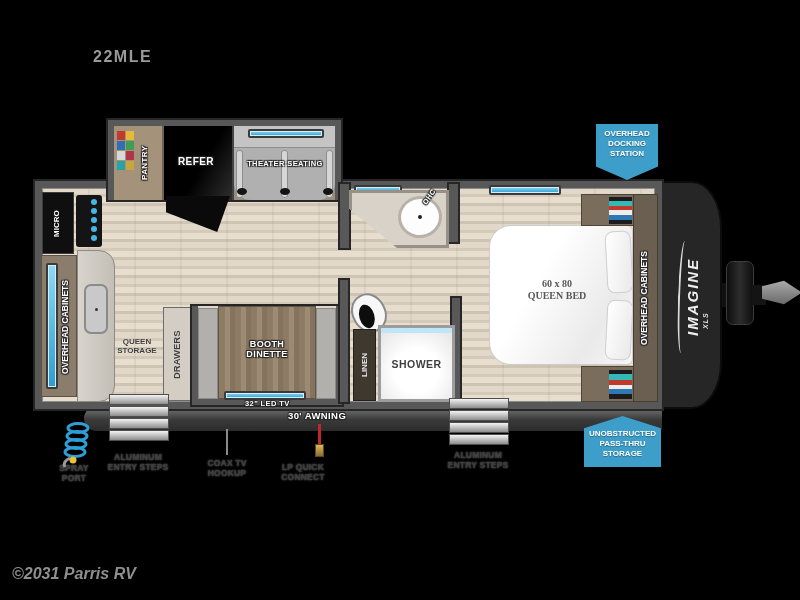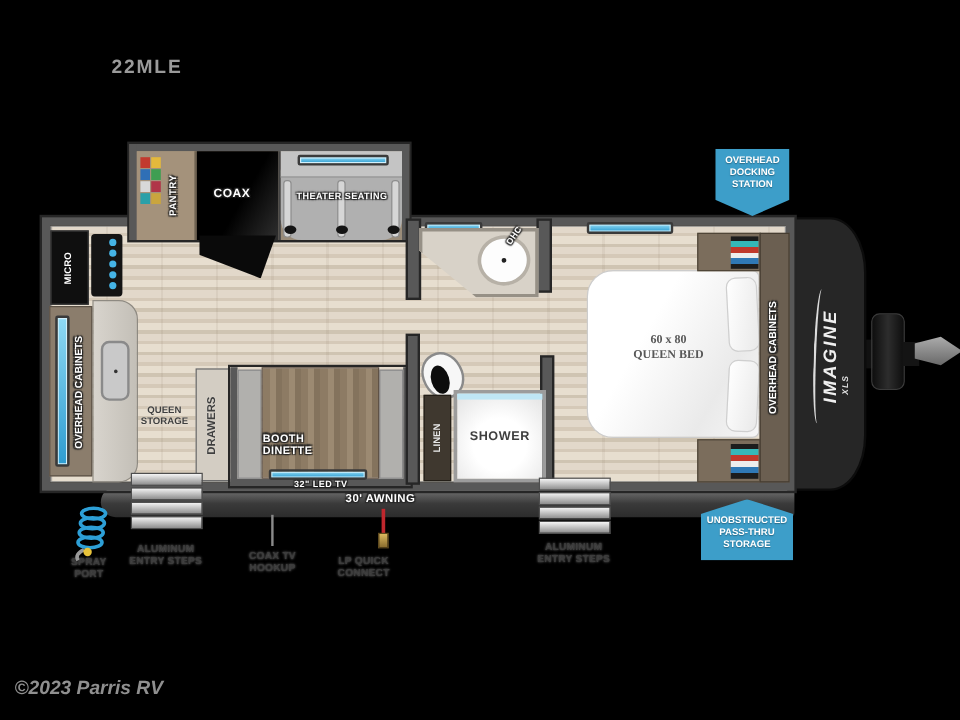--- a/index.html
+++ b/index.html
@@ -70,21 +70,21 @@
         <i style="position:static;width:8px;height:9px;background:#2f6fb6;"></i>
           <i style="position:static;width:8px;height:9px;background:#3f9e52;"></i>
         <i style="position:static;width:8px;height:9px;background:#d8d8d8;"></i>
           <i style="position:static;width:8px;height:9px;background:#b03548;"></i>
         <i style="position:static;width:8px;height:9px;background:#2aa0a8;"></i>
           <i style="position:static;width:8px;height:9px;background:#caa53e;"></i>
       </div>
       <div class="wlbl vtext" style="left:26px;top:4px;height:66px;font-size:8px;">PANTRY</div>
     </div>
     <div style="left:50px;top:0;width:70px;height:74px;background:linear-gradient(120deg,#000 55%,#2f2f2f);border-right:2px solid #444;">
-      <div class="wlbl" style="left:14px;top:30px;font-size:10px;">COAX</div>
+      <div class="wlbl" style="left:14px;top:30px;font-size:10px;">REFER</div>
     </div>
     <div style="left:120px;top:0;width:101px;height:74px;background:#b0b0b0;border-radius:17px;">
       <div style="left:0;top:0;width:101px;height:22px;background:#c4c4c4;border-bottom:1px solid #8d8d8d;"></div>
       <div class="win" style="left:14px;top:3px;width:76px;height:9px;"></div>
       <div style="left:2px;top:24px;width:7px;height:48px;background:#d6d6d6;border:1px solid #8d8d8d;border-radius:3px;"></div>
       <div style="left:47px;top:24px;width:7px;height:48px;background:#d6d6d6;border:1px solid #8d8d8d;border-radius:3px;"></div>
       <div style="left:92px;top:24px;width:7px;height:48px;background:#d6d6d6;border:1px solid #8d8d8d;border-radius:3px;"></div>
       <span style="left:3px;top:62px;width:10px;height:7px;background:#141414;border-radius:50%;"></span>
       <span style="left:46px;top:62px;width:10px;height:7px;background:#141414;border-radius:50%;"></span>
       <span style="left:89px;top:62px;width:10px;height:7px;background:#141414;border-radius:50%;"></span>
@@ -125,21 +125,21 @@
     <div class="vtext klbl" style="left:8px;top:4px;height:86px;font-size:9.5px;position:absolute;">DRAWERS</div>
   </div>
 
   <div class="floor" style="left:192px;top:306px;width:150px;height:99px;border:6px solid #585858;border-top:none;
               box-shadow:0 0 0 2px #262626;z-index:3;">
     <div class="bench" style="left:0;top:2px;width:20px;height:91px;"></div>
     <div class="bench" style="left:118px;top:2px;width:20px;height:91px;"></div>
     <div style="left:20px;top:0;width:98px;height:93px;
                 background:repeating-linear-gradient(90deg,#8d7b64 0 6px,#9c8a72 6px 11px,#84735d 11px 16px);
                 border:1px solid #5f5246;">
-      <div class="wlbl pre" style="left:0;top:32px;width:96px;text-align:left;font-size:9px;margin-top:21px;">BOOTH
+      <div class="wlbl pre" style="left:0;top:32px;width:96px;text-align:center;font-size:9px;">BOOTH
 DINETTE</div>
     </div>
   </div>
   <div class="win" style="left:224px;top:391px;width:82px;height:9px;z-index:4;"></div>
   <div class="wlbl" style="left:245px;top:400px;font-size:7.5px;z-index:4;">32" LED TV</div>
 
   <div class="win" style="left:354px;top:185px;width:48px;height:9px;z-index:3;"></div>
   <div class="wall" style="left:340px;top:184px;width:9px;height:64px;z-index:3;"></div>
   <div class="wall" style="left:449px;top:184px;width:9px;height:58px;z-index:3;"></div>
   <div class="wall" style="left:340px;top:280px;width:8px;height:122px;z-index:3;"></div>
@@ -223,14 +223,14 @@
 
   <div class="callout pre" style="left:596px;top:124px;width:62px;height:56px;z-index:6;font-size:8px;padding-top:5px;
               clip-path:polygon(0 0,100% 0,100% 76%,50% 100%,0 76%);">OVERHEAD
 DOCKING
 STATION</div>
   <div class="callout pre" style="left:584px;top:416px;width:77px;height:51px;z-index:6;font-size:8px;padding-top:13px;
               clip-path:polygon(0 24%,50% 0,100% 24%,100% 100%,0 100%);">UNOBSTRUCTED
 PASS-THRU
 STORAGE</div>
 
-  <div style="left:12px;top:565px;font-size:16px;font-weight:bold;font-style:italic;color:#8f8f8f;">©2023 Parris RV</div>
+  <div style="left:12px;top:565px;font-size:16px;font-weight:bold;font-style:italic;color:#8f8f8f;">©2031 Parris RV</div>
 </div>
 
 </body></html>

